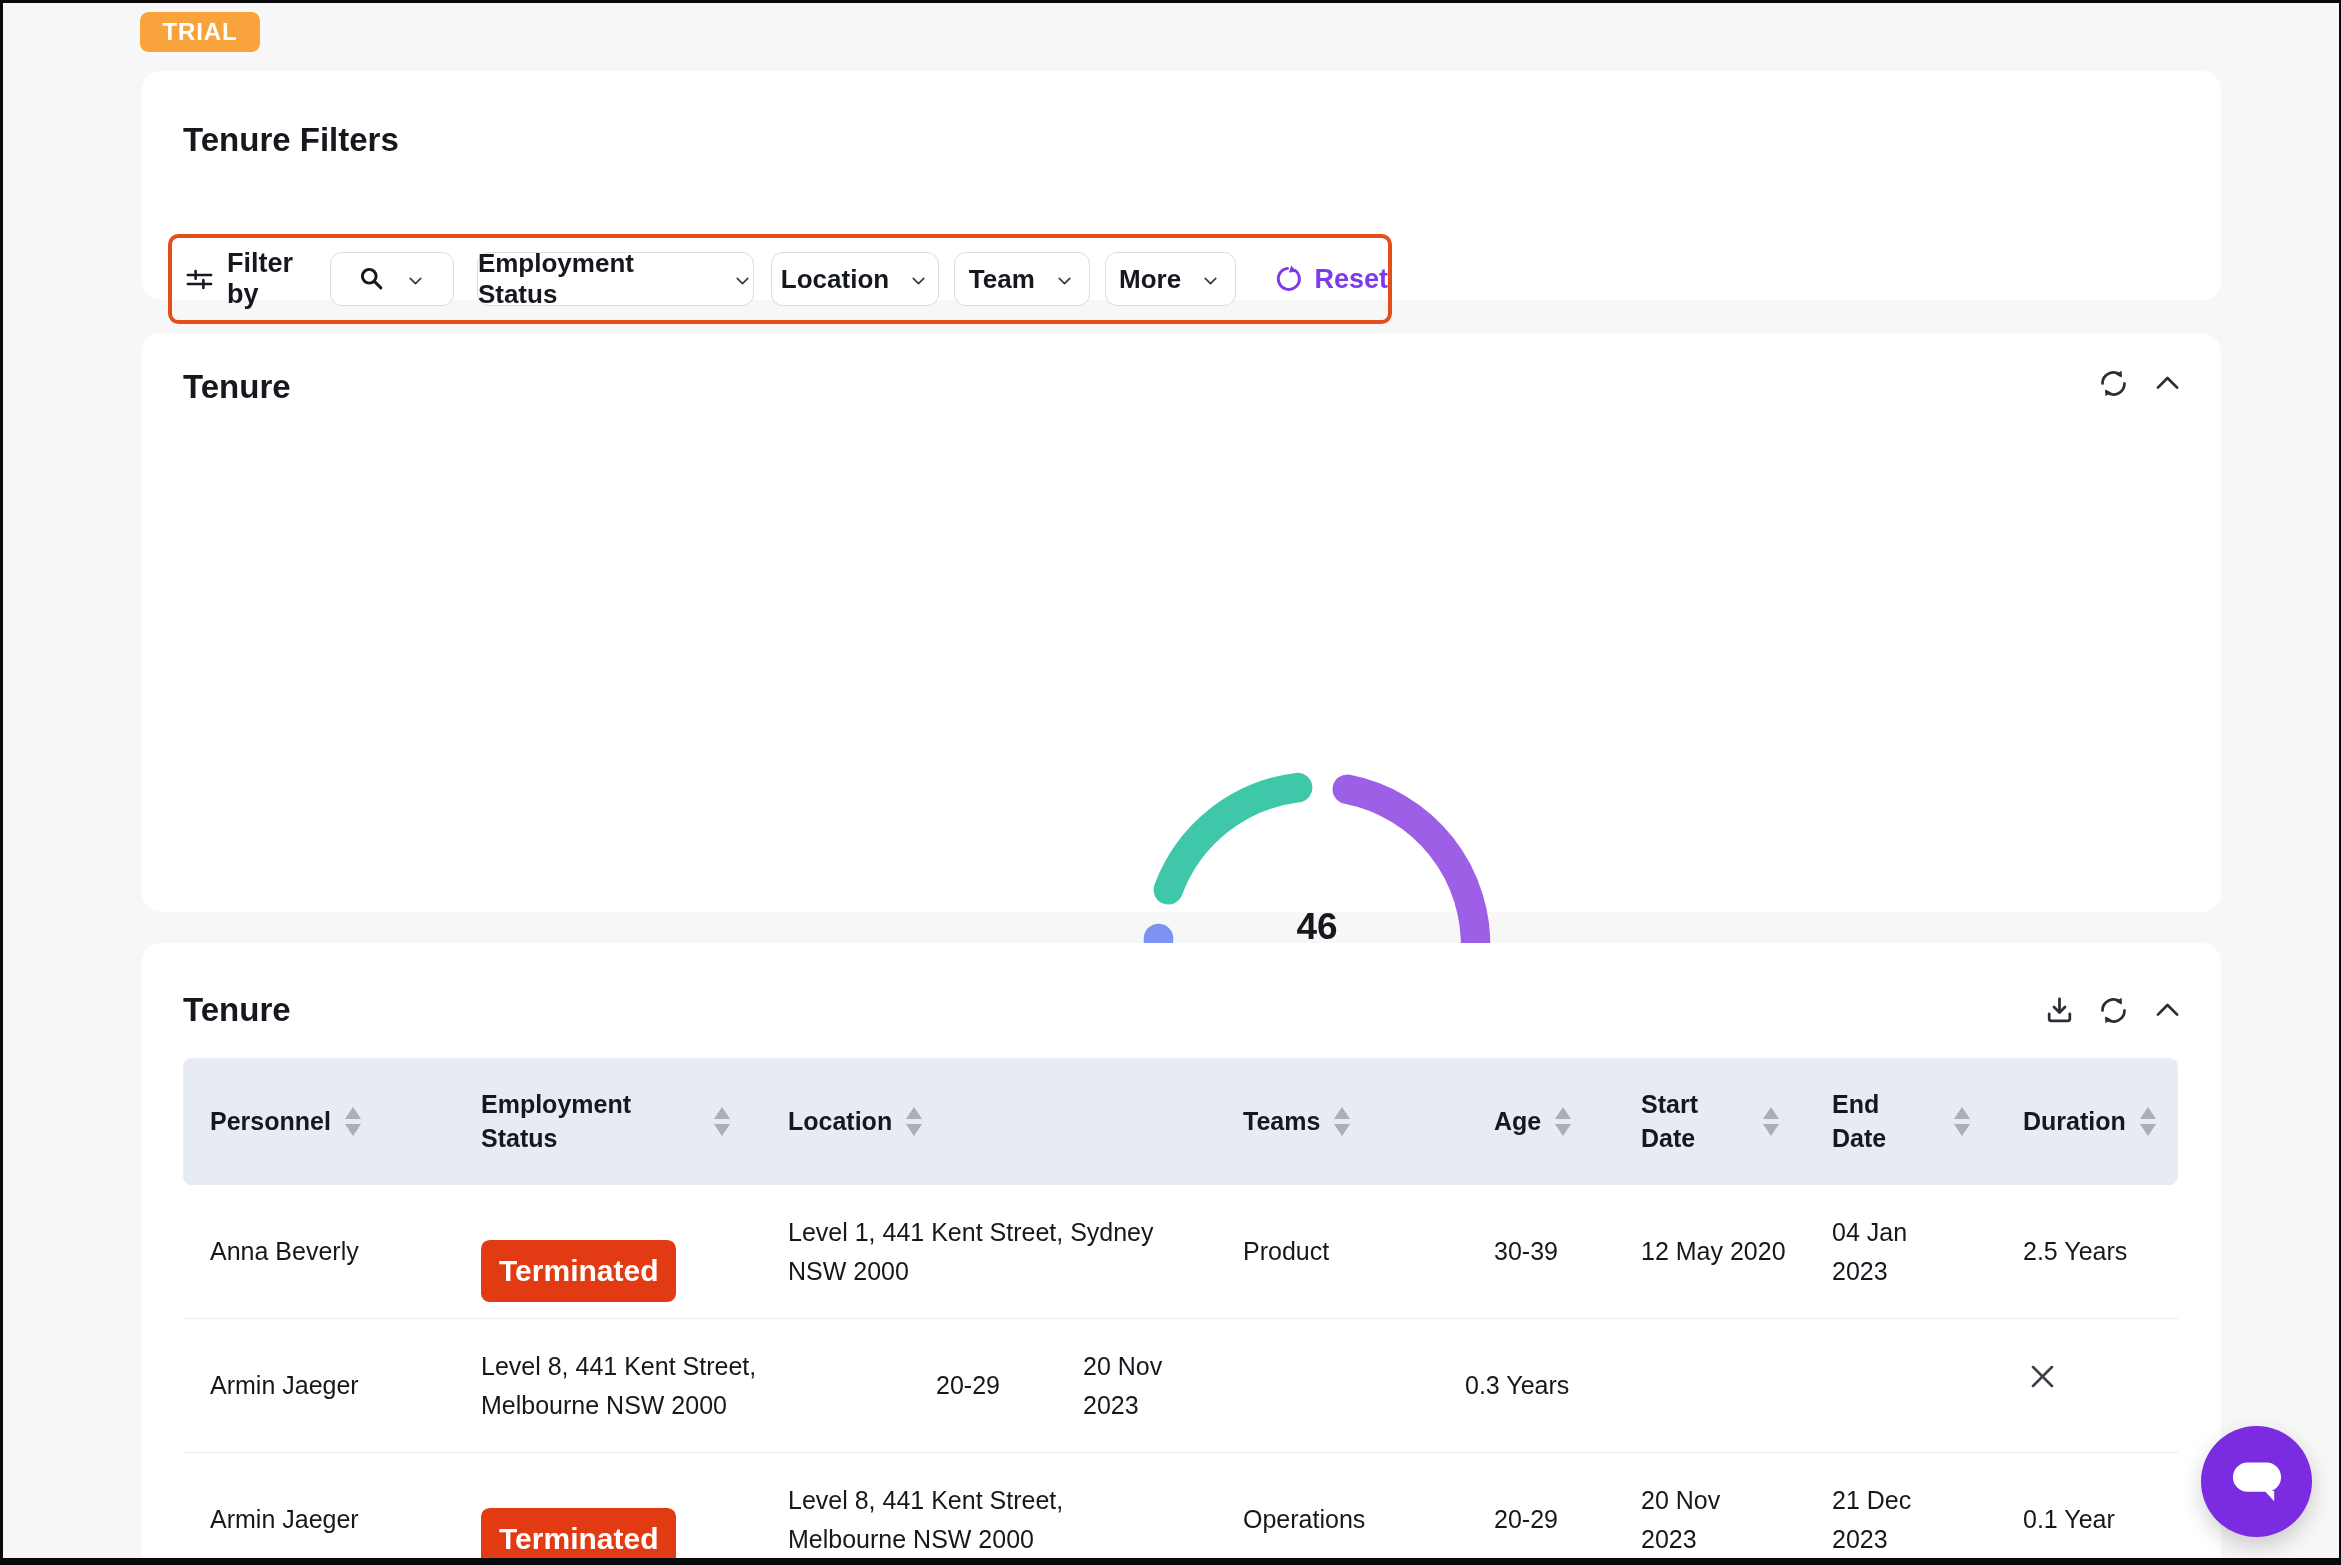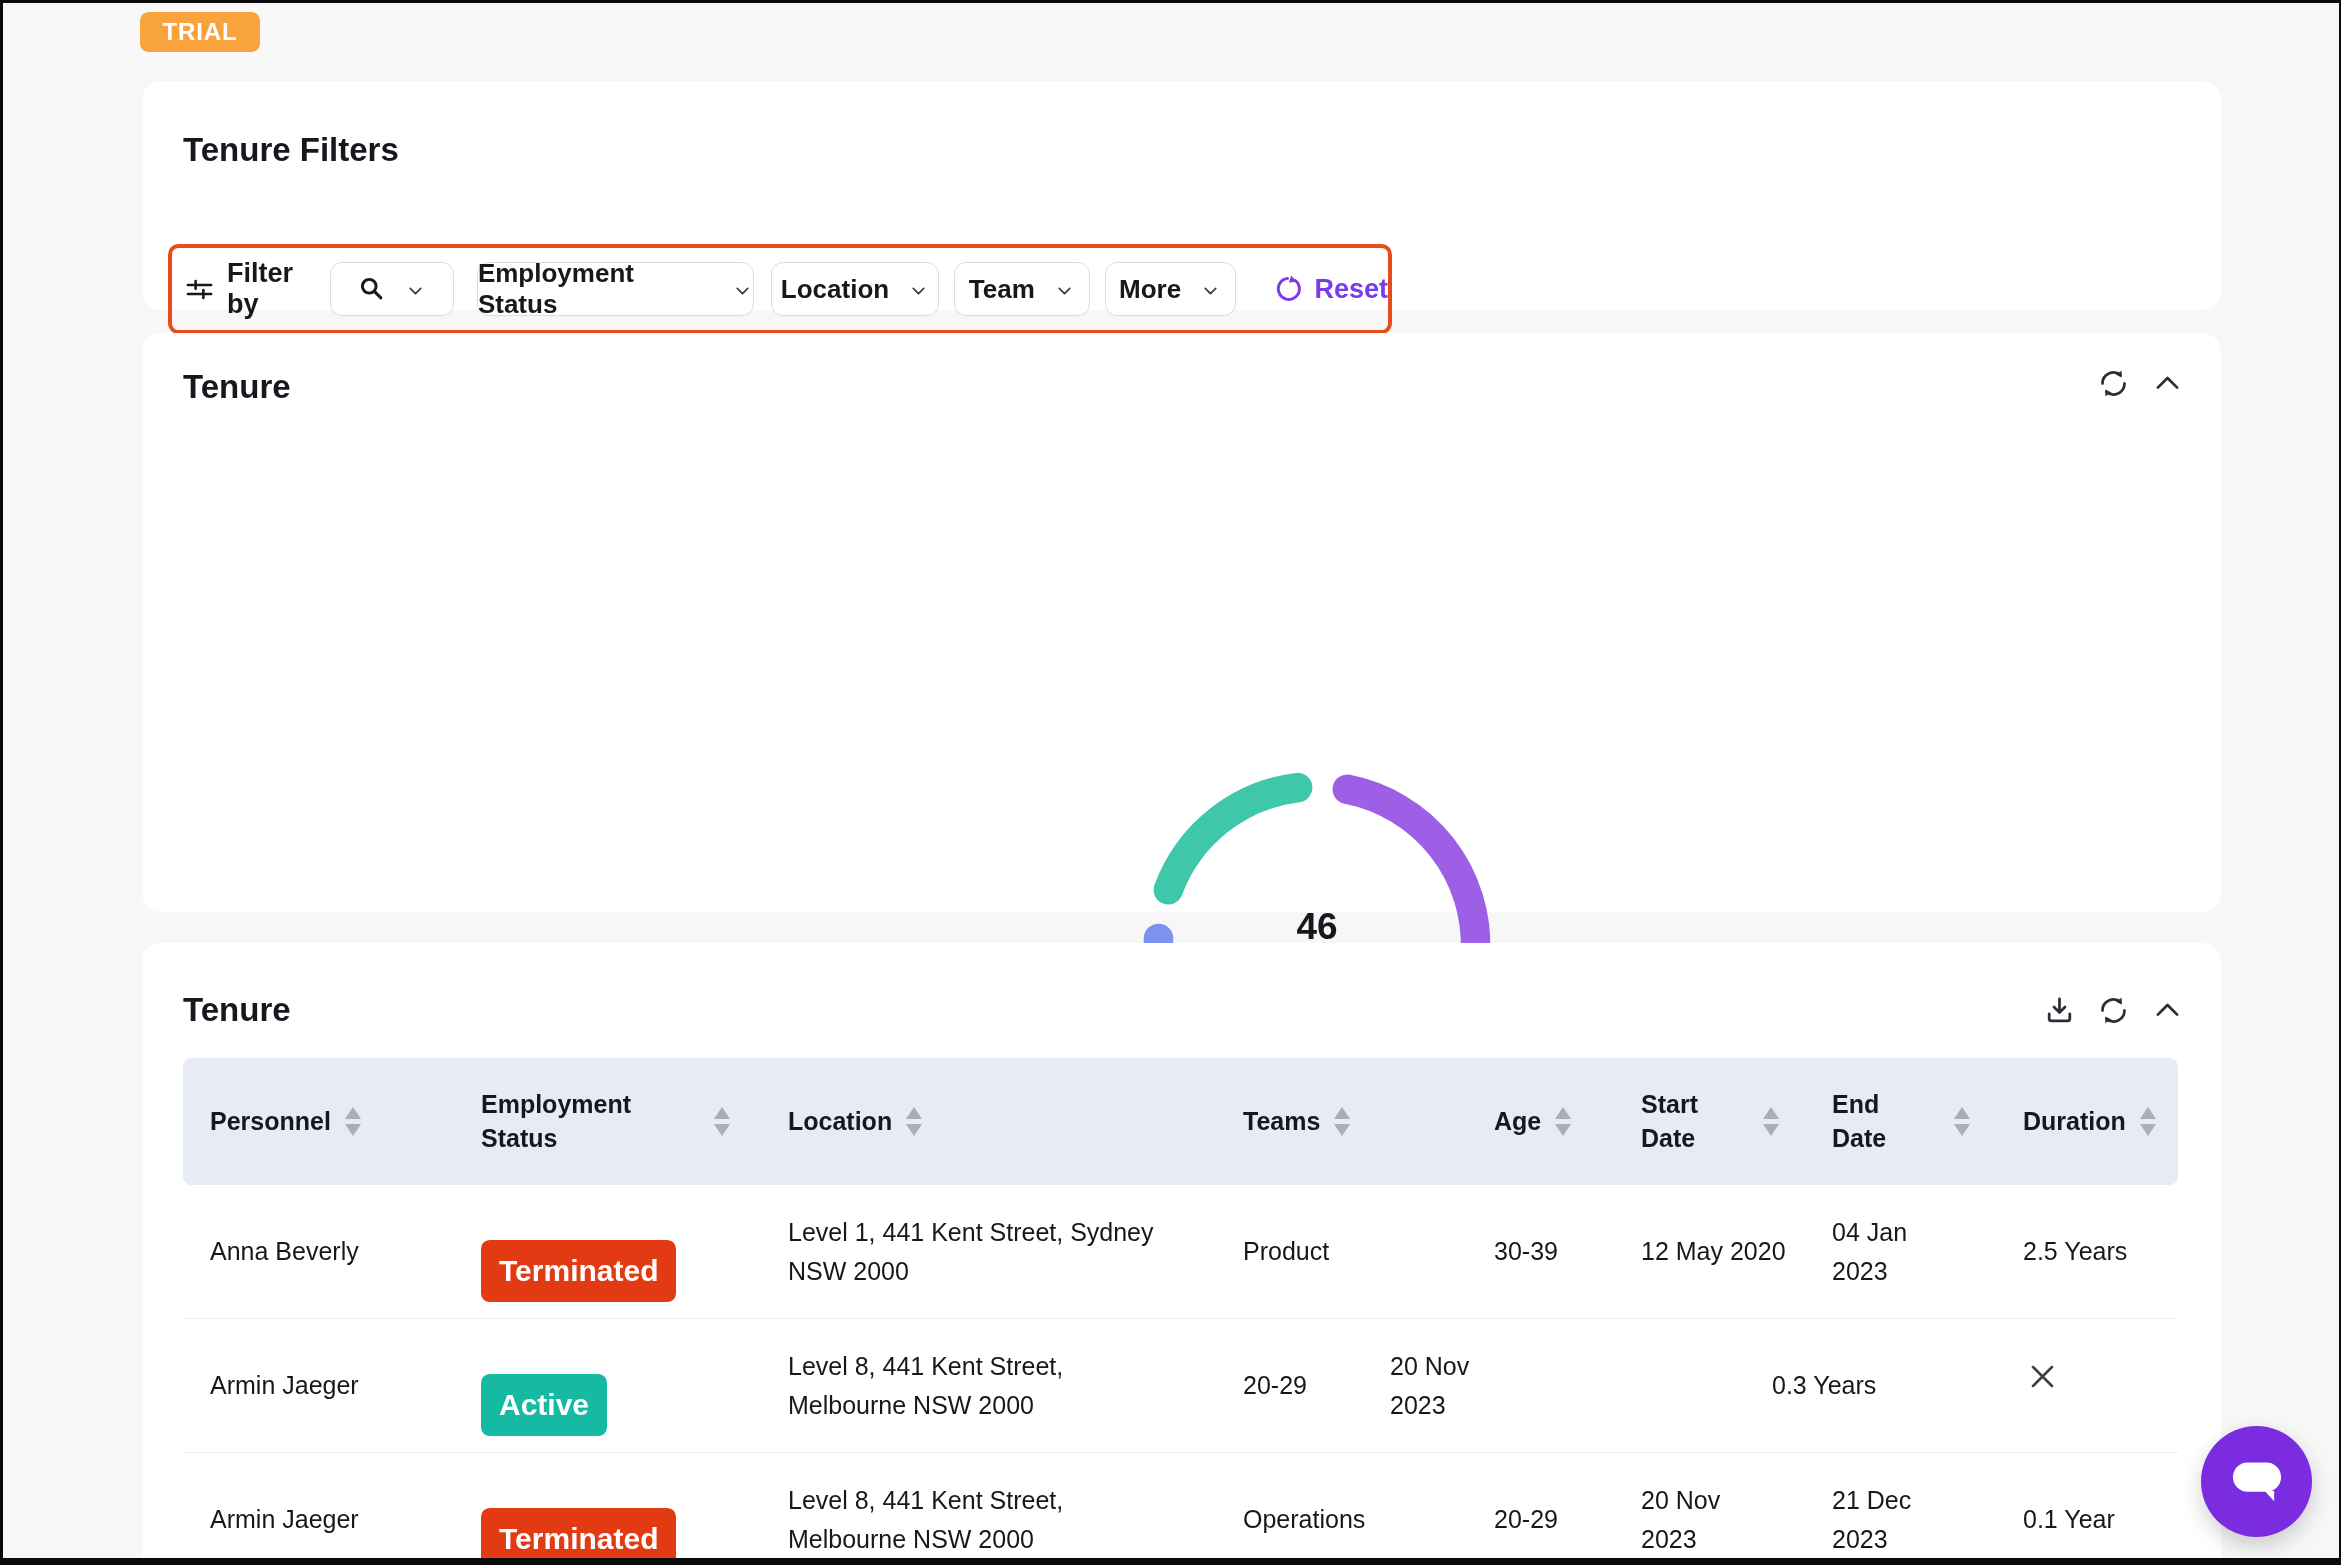--- a/index.html
+++ b/index.html
@@ -15,21 +15,21 @@
     background:#F9A33C; color:#FFFFFF; font-weight:bold; font-size:24px;
     border-radius:8.7px; display:flex; align-items:center; letter-spacing:0.9px;
   }
   
   .card{
     position:absolute; left:139px; width:2079px; background:#FFFFFF;
     border-radius:19px;
   }
   .card-title{ font-size:33px; font-weight:bold; color:#15181D; }
   
-  #filters-card{ top:78px; height:229px; }
+  #filters-card{ top:68px; height:229px; }
   #filters-card .card-title{ position:absolute; left:41px; top:104px; }
   .filterbar{
     position:absolute; left:26px; top:100px; width:1224px; height:90px;
     border:4.3px solid #E64D1C; border-radius:10.4px; box-sizing:border-box;
     display:flex; align-items:center;
   }
   .filterby{ display:flex; align-items:center; gap:12px; margin-left:12px; }
   .filterby .lbl{ font-size:27px; font-weight:bold; color:#15181D; }
   .fbtn{
     display:flex; align-items:center; justify-content:center; gap:19px;
@@ -309,23 +309,20 @@
         <div class="cell c4">Product</div>
         <div class="cell c5">30-39</div>
         <div class="cell c6">12 May 2020</div>
         <div class="cell c7">04 Jan
 2023</div>
         <div class="cell c8">2.5 Years</div>
       </div>
 
       <div class="trow brow">
         <div class="cell c1">Armin Jaeger</div>
-        <div class="cell c2">
-          <span class="badge" data-status="Active">Active</span>
-        </div>
         <div class="cell c3">Level 8, 441 Kent Street,
 Melbourne NSW 2000</div>
         <div class="cell c5">20-29</div>
         <div class="cell c6">20 Nov
 2023</div>
         <div class="cell c7"></div>
         <div class="cell c8">0.3 Years</div>
       </div>
 
       <div class="trow brow">

